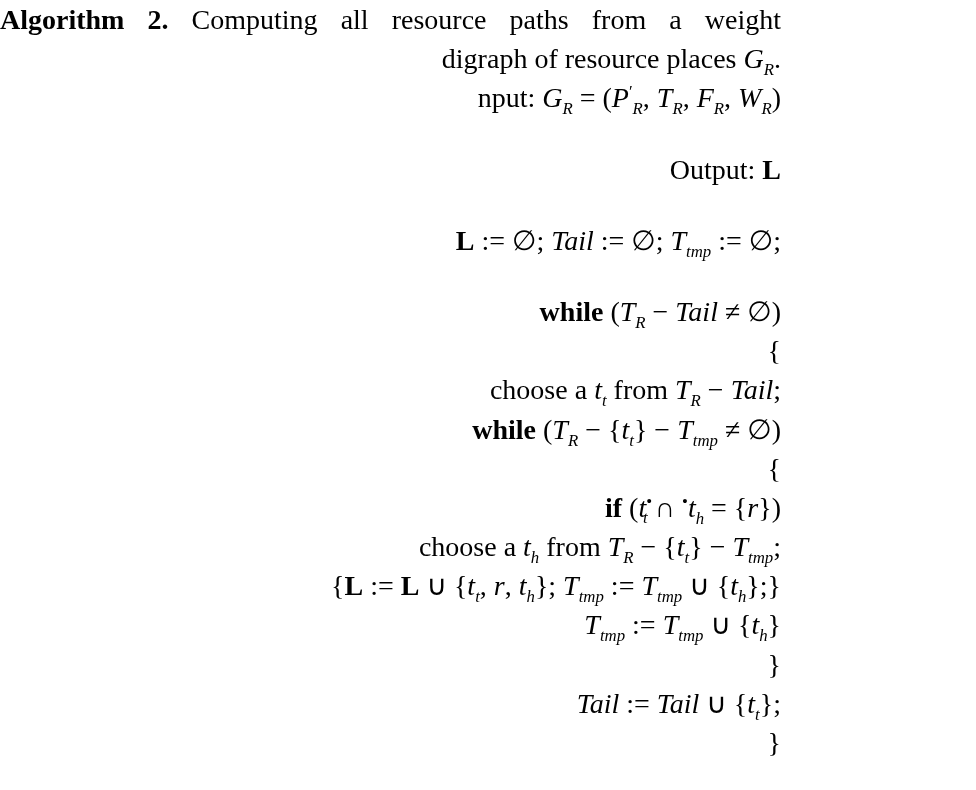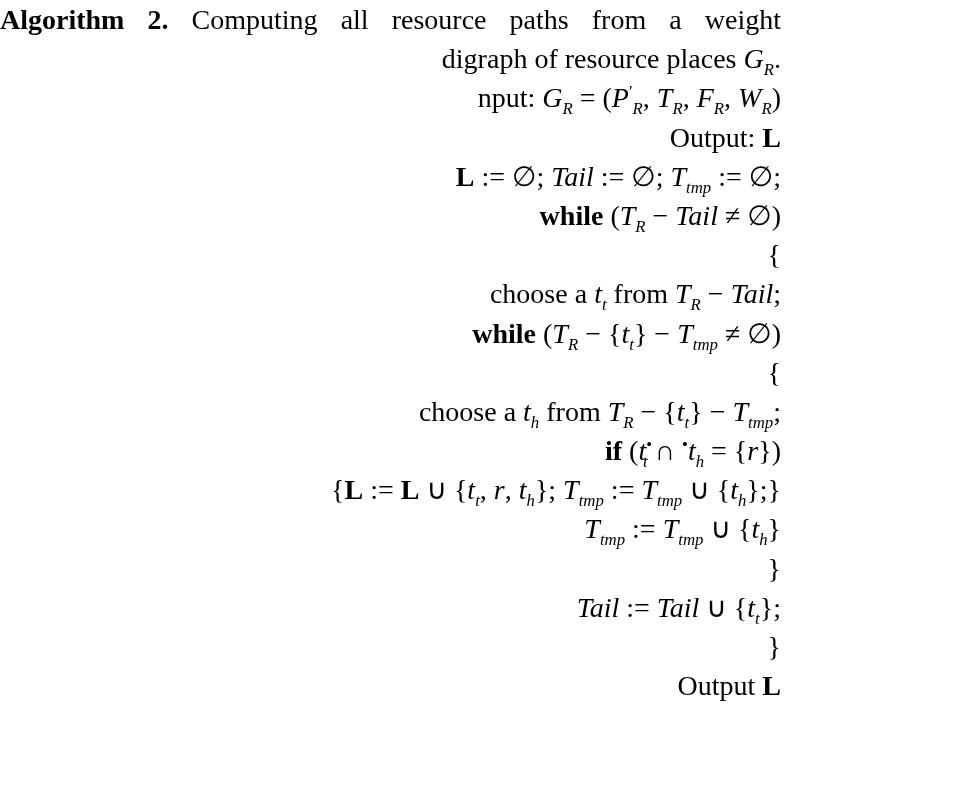--- a/index.html
+++ b/index.html
@@ -14,21 +14,21 @@
     height: 790px;
     box-sizing: border-box;
     padding: 0 8px 8px 0;
     font-size: 28px;
     line-height: 1.4;
     text-align: justify;
     overflow: hidden;
   }
   .b { font-weight: 700; }
   .mi { font-style: italic; font-family: Georgia, 'Times New Roman', serif; }
-  .ind1 { padding-left: 55px; }
+  .ind1 { padding-left: 55px; margin-top: 32px; }
   .ind2 { padding-left: 120px; }
   .ind3 { padding-left: 70px; }
   .ind4 { padding-left: 232px; }
   .ind5 { padding-left: 254px; }
   .ind6 { padding-left: 300px; }
   .block { display: block; text-align: right; white-space: normal; }
   .head  { text-align: justify; text-align-last: justify; }
   sup, sub { font-size: 60%; line-height: 0; }
 </style>
 </head>
@@ -49,23 +49,23 @@
 
 <span class="block ind2">{</span>
 
 
 <span class="block ind3"><span>choose a </span><span class="mi">t</span><sub class="mi">t</sub><span> from </span><span class="mi">T</span><sub class="mi">R</sub><span> − </span><span class="mi">Tail</span><span>;</span></span>
 
 <span class="block ind3"><span class="b">while</span><span> (</span><span class="mi">T</span><sub class="mi">R</sub><span> − </span><span>{</span><span class="mi">t</span><sub class="mi">t</sub><span>}</span><span> − </span><span class="mi">T</span><sub class="mi">tmp</sub><span> ≠ </span><span>∅</span><span>)</span></span>
 
 <span class="block ind4">{</span>
 
+<span class="block ind5"><span class="b">if</span><span> (</span><span class="mi">t</span><sup>•</sup><sub class="mi" style="margin-left:-9px;">t</sub><span> ∩ </span><sup>•</sup><span class="mi">t</span><sub class="mi">h</sub><span> = </span><span>{</span><span class="mi">r</span><span>}</span><span>)</span></span>
+
 <span class="block ind5"><span>choose a </span><span class="mi">t</span><sub class="mi">h</sub><span> from </span><span class="mi">T</span><sub class="mi">R</sub><span> − </span><span>{</span><span class="mi">t</span><sub class="mi">t</sub><span>}</span><span> − </span><span class="mi">T</span><sub class="mi">tmp</sub><span>;</span></span>
-
-<span class="block ind5"><span class="b">if</span><span> (</span><span class="mi">t</span><sup>•</sup><sub class="mi" style="margin-left:-9px;">t</sub><span> ∩ </span><sup>•</sup><span class="mi">t</span><sub class="mi">h</sub><span> = </span><span>{</span><span class="mi">r</span><span>}</span><span>)</span></span>
 
 <span class="block ind6"><span>{</span><span class="b">L</span><span> := </span><span class="b">L</span><span> ∪ </span><span>{</span><span class="mi">t</span><sub class="mi">t</sub><span>, </span><span class="mi">r</span><span>, </span><span class="mi">t</span><sub class="mi">h</sub><span>}</span><span>; </span><span class="mi">T</span><sub class="mi">tmp</sub><span> := </span><span class="mi">T</span><sub class="mi">tmp</sub><span> ∪ </span><span>{</span><span class="mi">t</span><sub class="mi">h</sub><span>}</span><span>;</span><span>}</span></span>
 
 
 <span class="block ind6"><span class="mi">T</span><sub class="mi">tmp</sub><span> := </span><span class="mi">T</span><sub class="mi">tmp</sub><span> ∪ </span><span>{</span><span class="mi">t</span><sub class="mi">h</sub><span>}</span></span>
 
 <span class="block ind4">}</span>
 
 <span class="block ind3"><span class="mi">Tail</span><span> := </span><span class="mi">Tail</span><span> ∪ </span><span>{</span><span class="mi">t</span><sub class="mi">t</sub><span>}</span><span>;</span></span>
 

